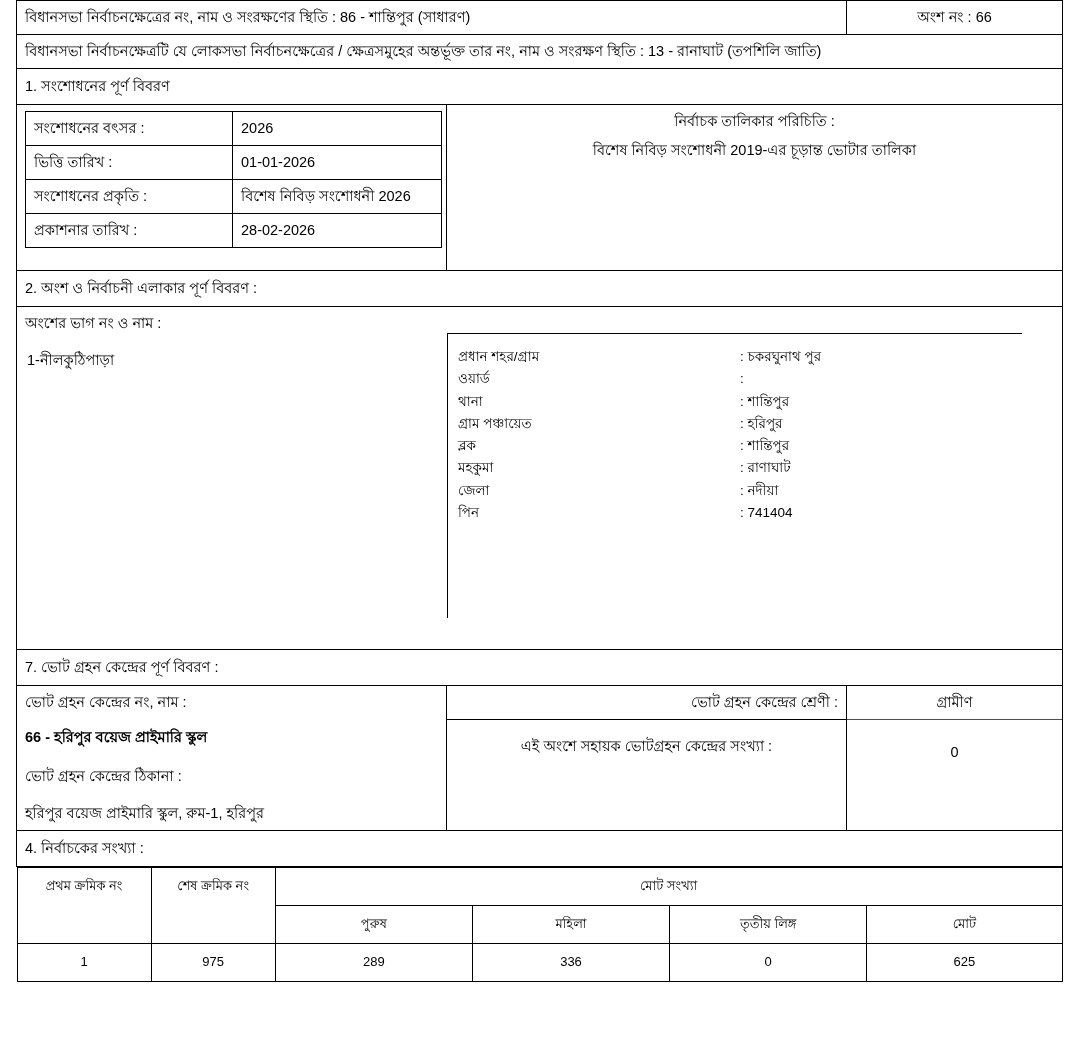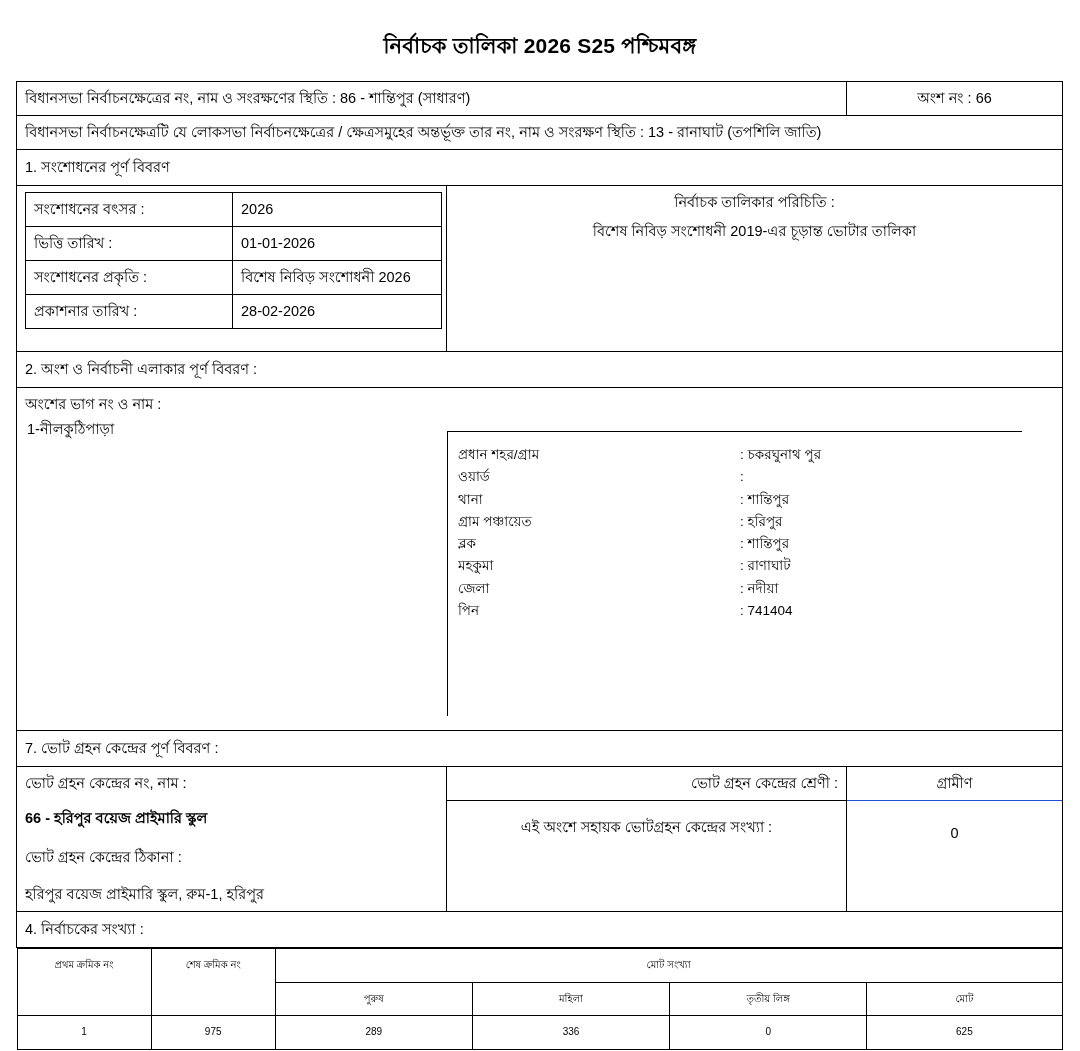--- a/index.html
+++ b/index.html
@@ -56,26 +56,26 @@
     vertical-align: top;
   }
   .amend-label { width: 190px; }
   .ident-box {
     text-align: center;
     padding-top: 4px;
   }
   .ident-title { margin-bottom: 8px; }
   
   .part-cell { height: 330px; position: relative; }
-  .part-label { margin-bottom: 4px; }
+  .part-label { margin-bottom: 16px; }
   .part-name { padding-left: 2px; }
   .addr-wrap {
     position: absolute;
     left: 430px;
-    top: 43px;
+    top: 26px;
     width: 575px;
     border-top: 1px solid #000000;
     border-left: 1px solid #000000;
     height: 285px;
     box-sizing: border-box;
     padding: 12px 0 0 10px;
   }
   table.addr {
     border-collapse: collapse;
     font-size: 13.5px;
@@ -95,33 +95,32 @@
   .ps-aux { text-align: center; padding-top: 14px; line-height: 1.7; }
   
   table.elect {
     width: 100%;
     border-collapse: collapse;
   }
   table.elect td {
     border: 1px solid #000000;
     padding: 9px 6px;
     text-align: center;
-    font-size: 10px;
+    font-size: 13px;
   }
   .sec-head {
     font-size: 14.5px;
     padding: 7px 8px !important;
   }
 </style>
 </head>
 <body>
 
 <div class="page">
 
-  <div class="doc-title">নির্বাচক তালিকা 2026 S25 পশ্চিমবঙ্গ</div>
 
   <table class="main">
     <colgroup>
       <col style="width:430px">
       <col style="width:200px">
       <col style="width:200px">
       <col style="width:216px">
     </colgroup>
 
     <tbody>

